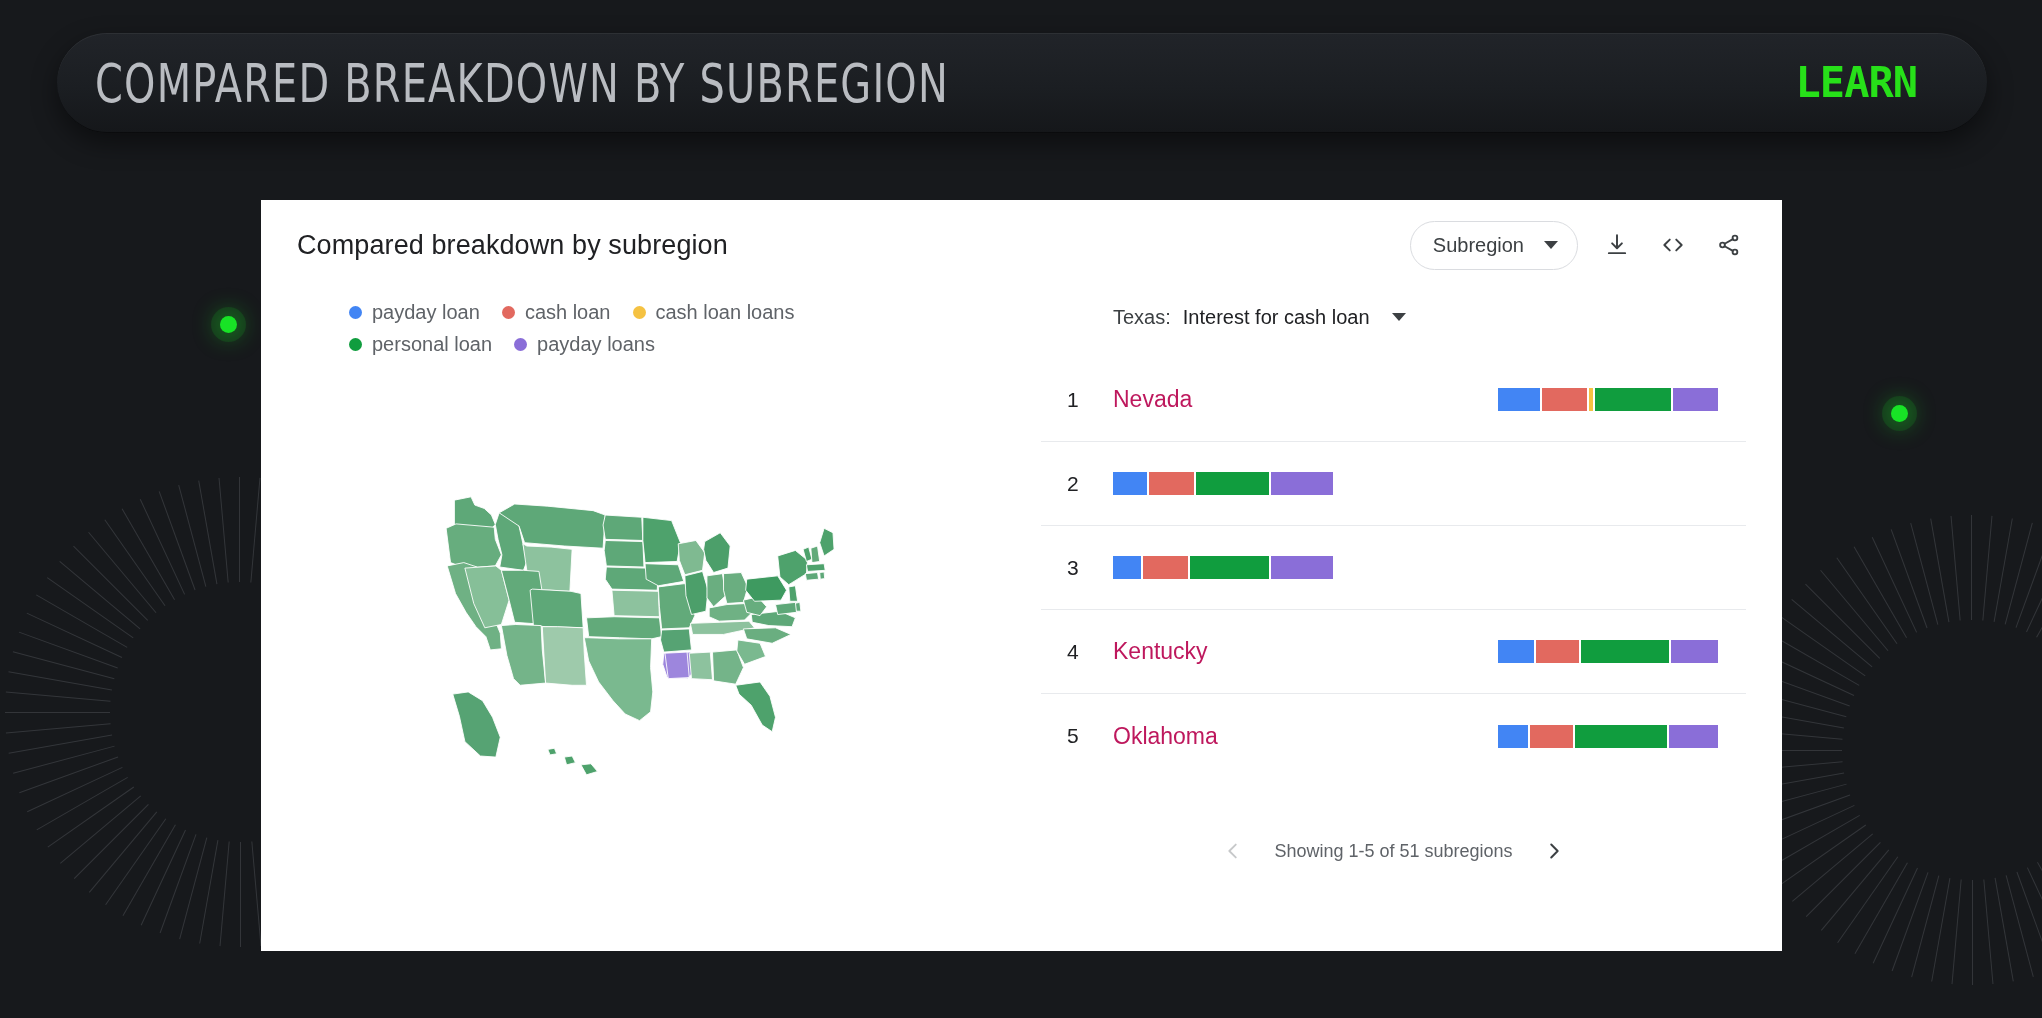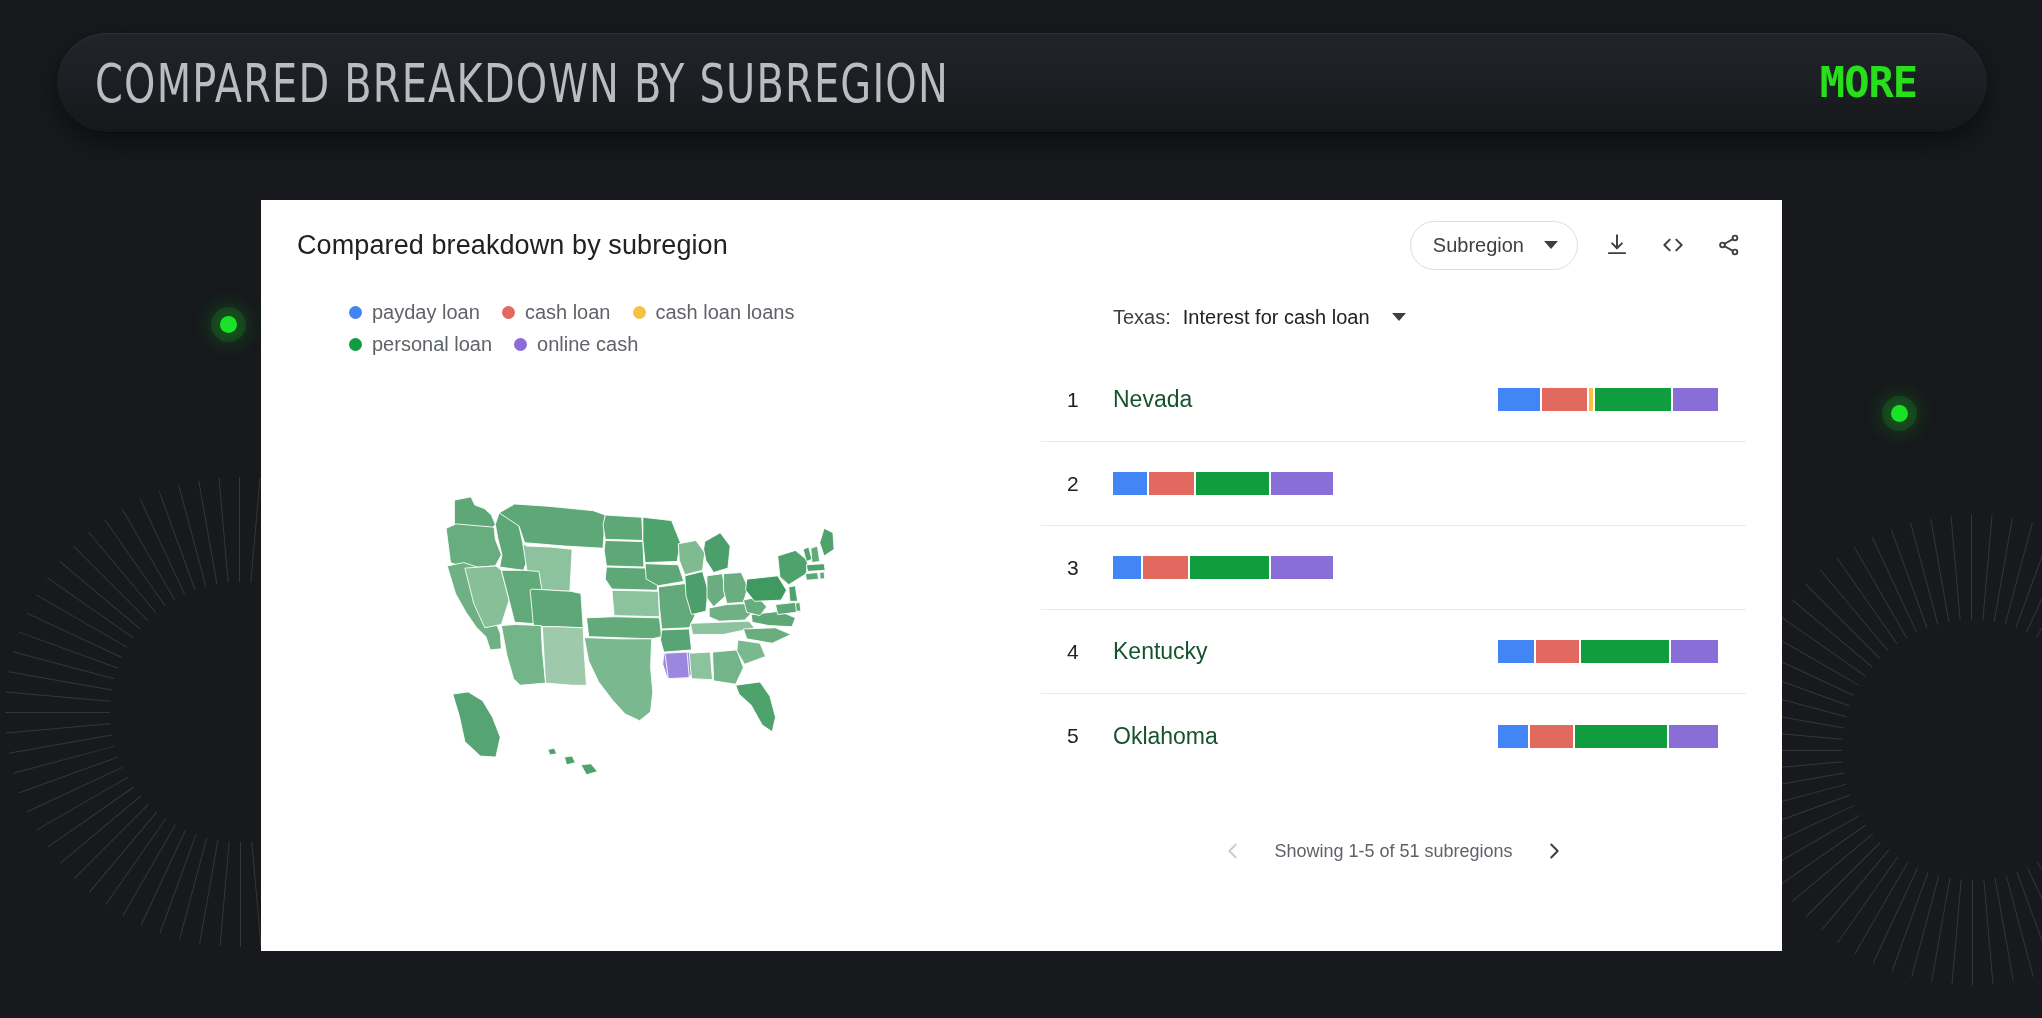--- a/index.html
+++ b/index.html
@@ -235,21 +235,21 @@
     cursor: pointer;
   }
   .rank-row:last-child { border-bottom: none; }
   .rank-num {
     width: 46px;
     font-size: 21px;
     color: #202124;
   }
   .rank-name {
     font-size: 23px;
-    color: #14532d;
+    color: #be185d;
     flex: 1;
   }
   .rank-bar {
     display: flex;
     align-items: center;
     height: 23px;
     width: 222px;
   }
   .seg { height: 23px; }
 
@@ -402,21 +402,21 @@
       <i class="ray" style="height: 105px; transform: rotate(340deg) translateY(130px);"></i>
       <i class="ray" style="height: 105px; transform: rotate(345deg) translateY(130px);"></i>
       <i class="ray" style="height: 105px; transform: rotate(350deg) translateY(130px);"></i>
       <i class="ray" style="height: 105px; transform: rotate(355deg) translateY(130px);"></i>
     </div>
   <div class="glow-dot" id="dot-left"></div>
   <div class="glow-dot" id="dot-right"></div>
 
   <div id="banner">
     <div id="banner-title">COMPARED BREAKDOWN BY SUBREGION</div>
-    <div id="banner-logo">MORE</div>
+    <div id="banner-logo">LEARN</div>
   </div>
 
   <div id="card">
 
     <div id="card-head">
       <div id="card-title">Compared breakdown by subregion</div>
 
       <div id="card-actions">
 
         <div id="subregion-pill">
@@ -466,21 +466,21 @@
           <div class="legend-item">
             <span class="legend-dot" style="background: rgb(245, 194, 66);"></span>
             <span class="legend-label">cash loan loans</span>
           </div>
           <div class="legend-item">
             <span class="legend-dot" style="background: rgb(16, 157, 62);"></span>
             <span class="legend-label">personal loan</span>
           </div>
           <div class="legend-item">
             <span class="legend-dot" style="background: rgb(138, 110, 216);"></span>
-            <span class="legend-label">online cash</span>
+            <span class="legend-label">payday loans</span>
           </div>
         </div>
 
       <div id="map-wrap">
         <svg viewBox="0 0 959 593" xmlns="http://www.w3.org/2000/svg">
           <g id="states" stroke="#ffffff" stroke-width="1.6" stroke-linejoin="round">
               <polygon points="131,69 131,118 193,126 205,113 198,96 185,84 168,78 161,63" fill="#5ea878"></polygon>
               <polygon points="116,120 124,182 150,192 205,188 216,168 205,140 203,118 134,112" fill="#67ad7e"></polygon>
               <polygon points="118,188 133,238 152,272 170,298 188,316 196,340 216,338 214,310 200,276 190,246 182,214 172,190 148,182" fill="#6fb184"></polygon>
               <polygon points="205,113 210,140 217,168 213,190 256,196 262,180 255,148 248,116 238,94 212,92" fill="#5ea878"></polygon>

